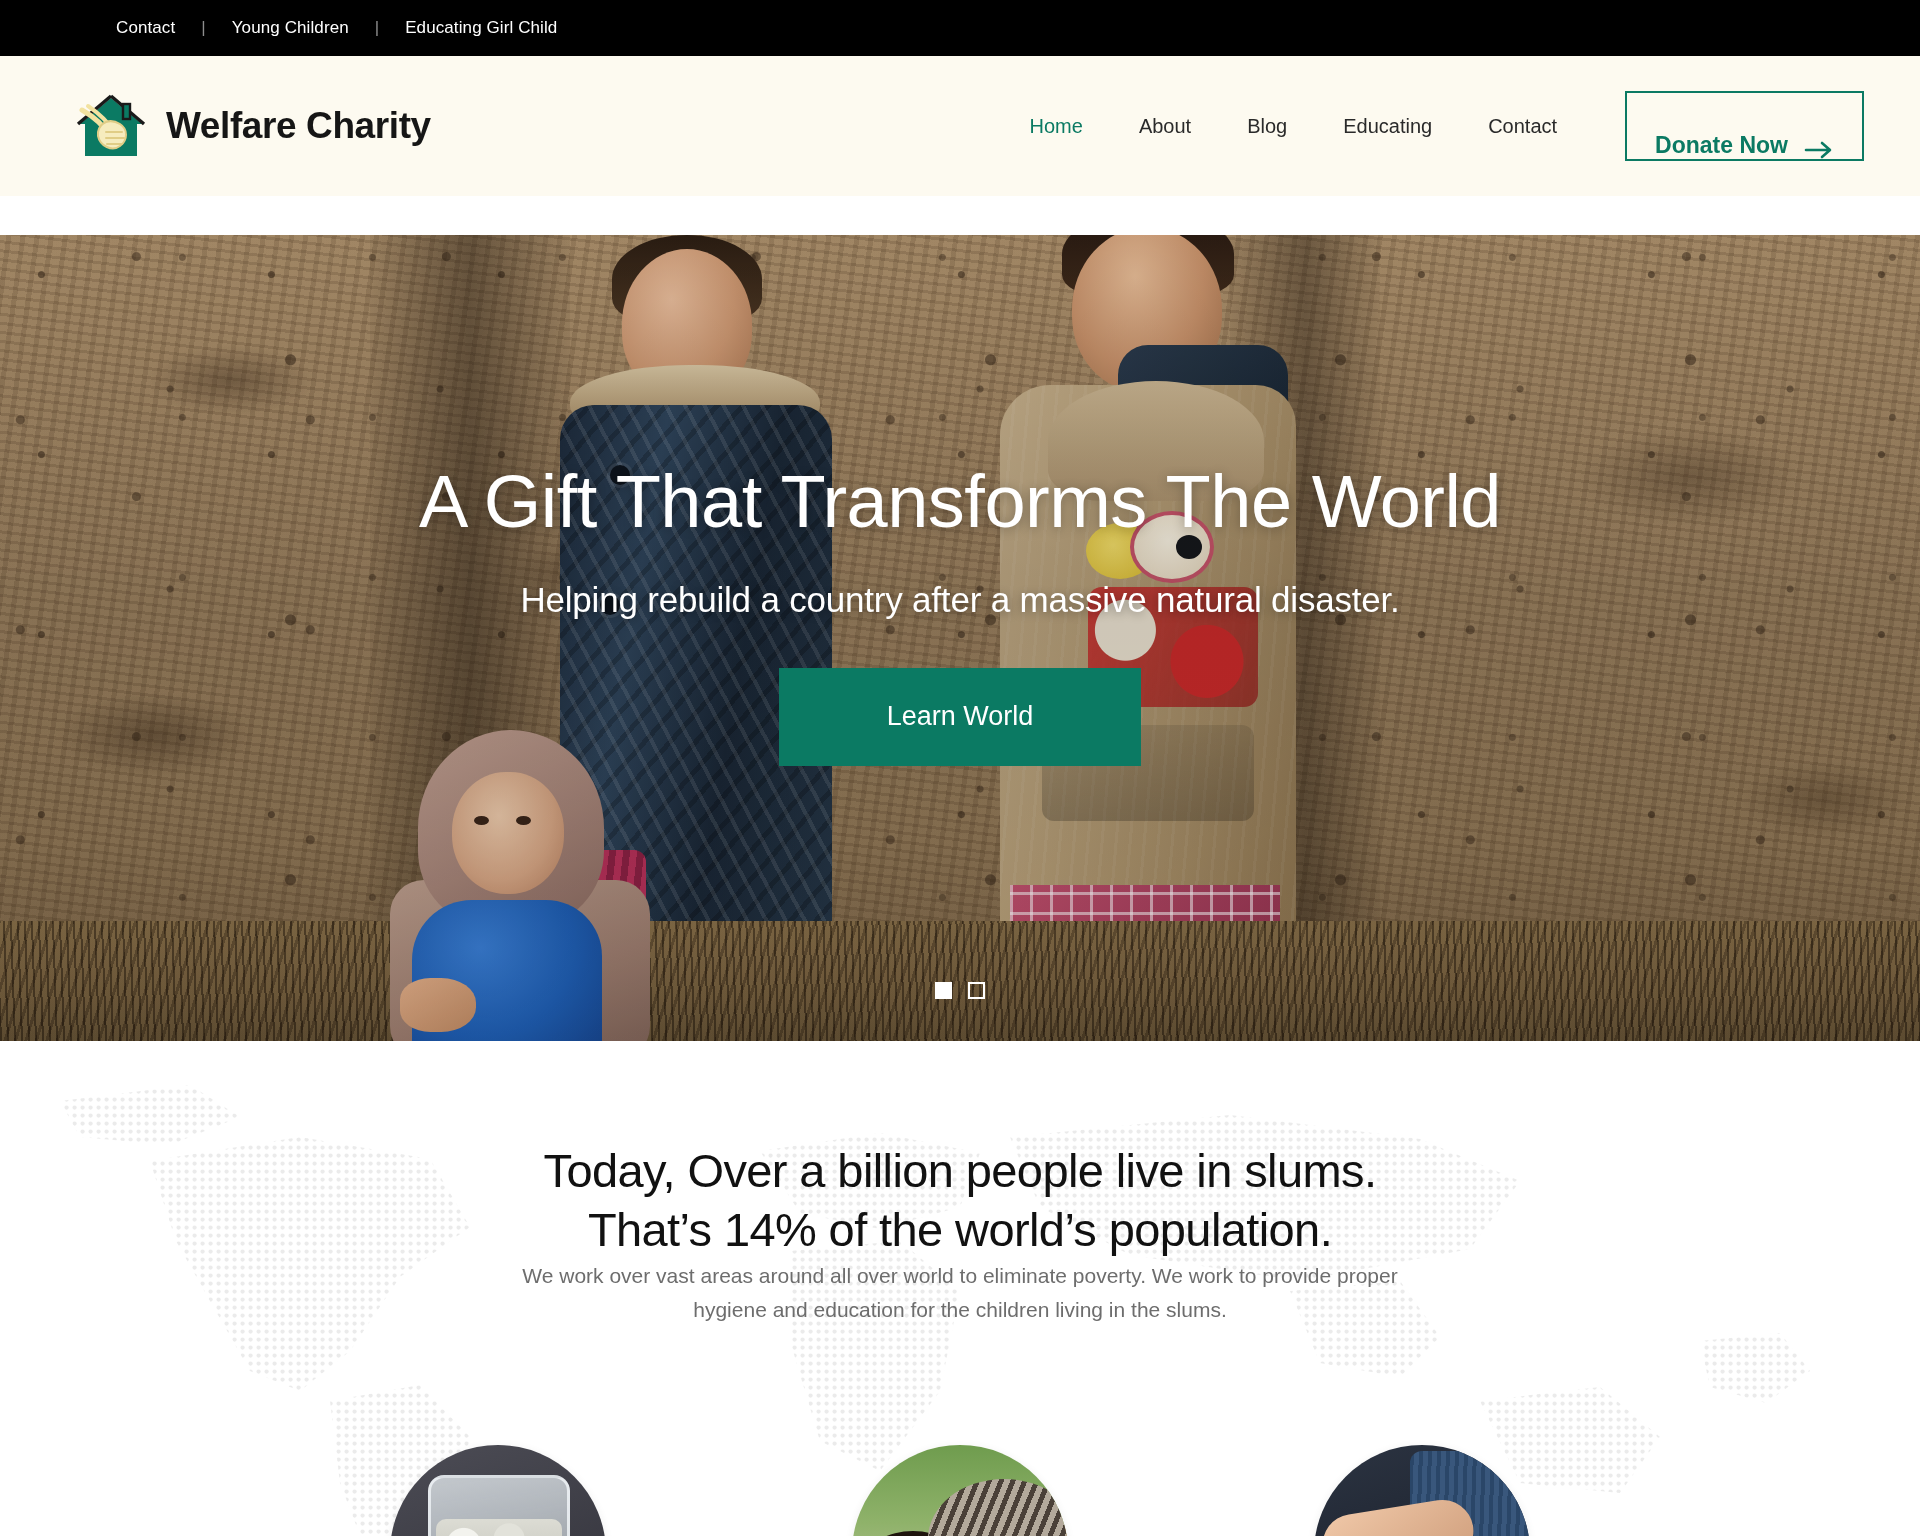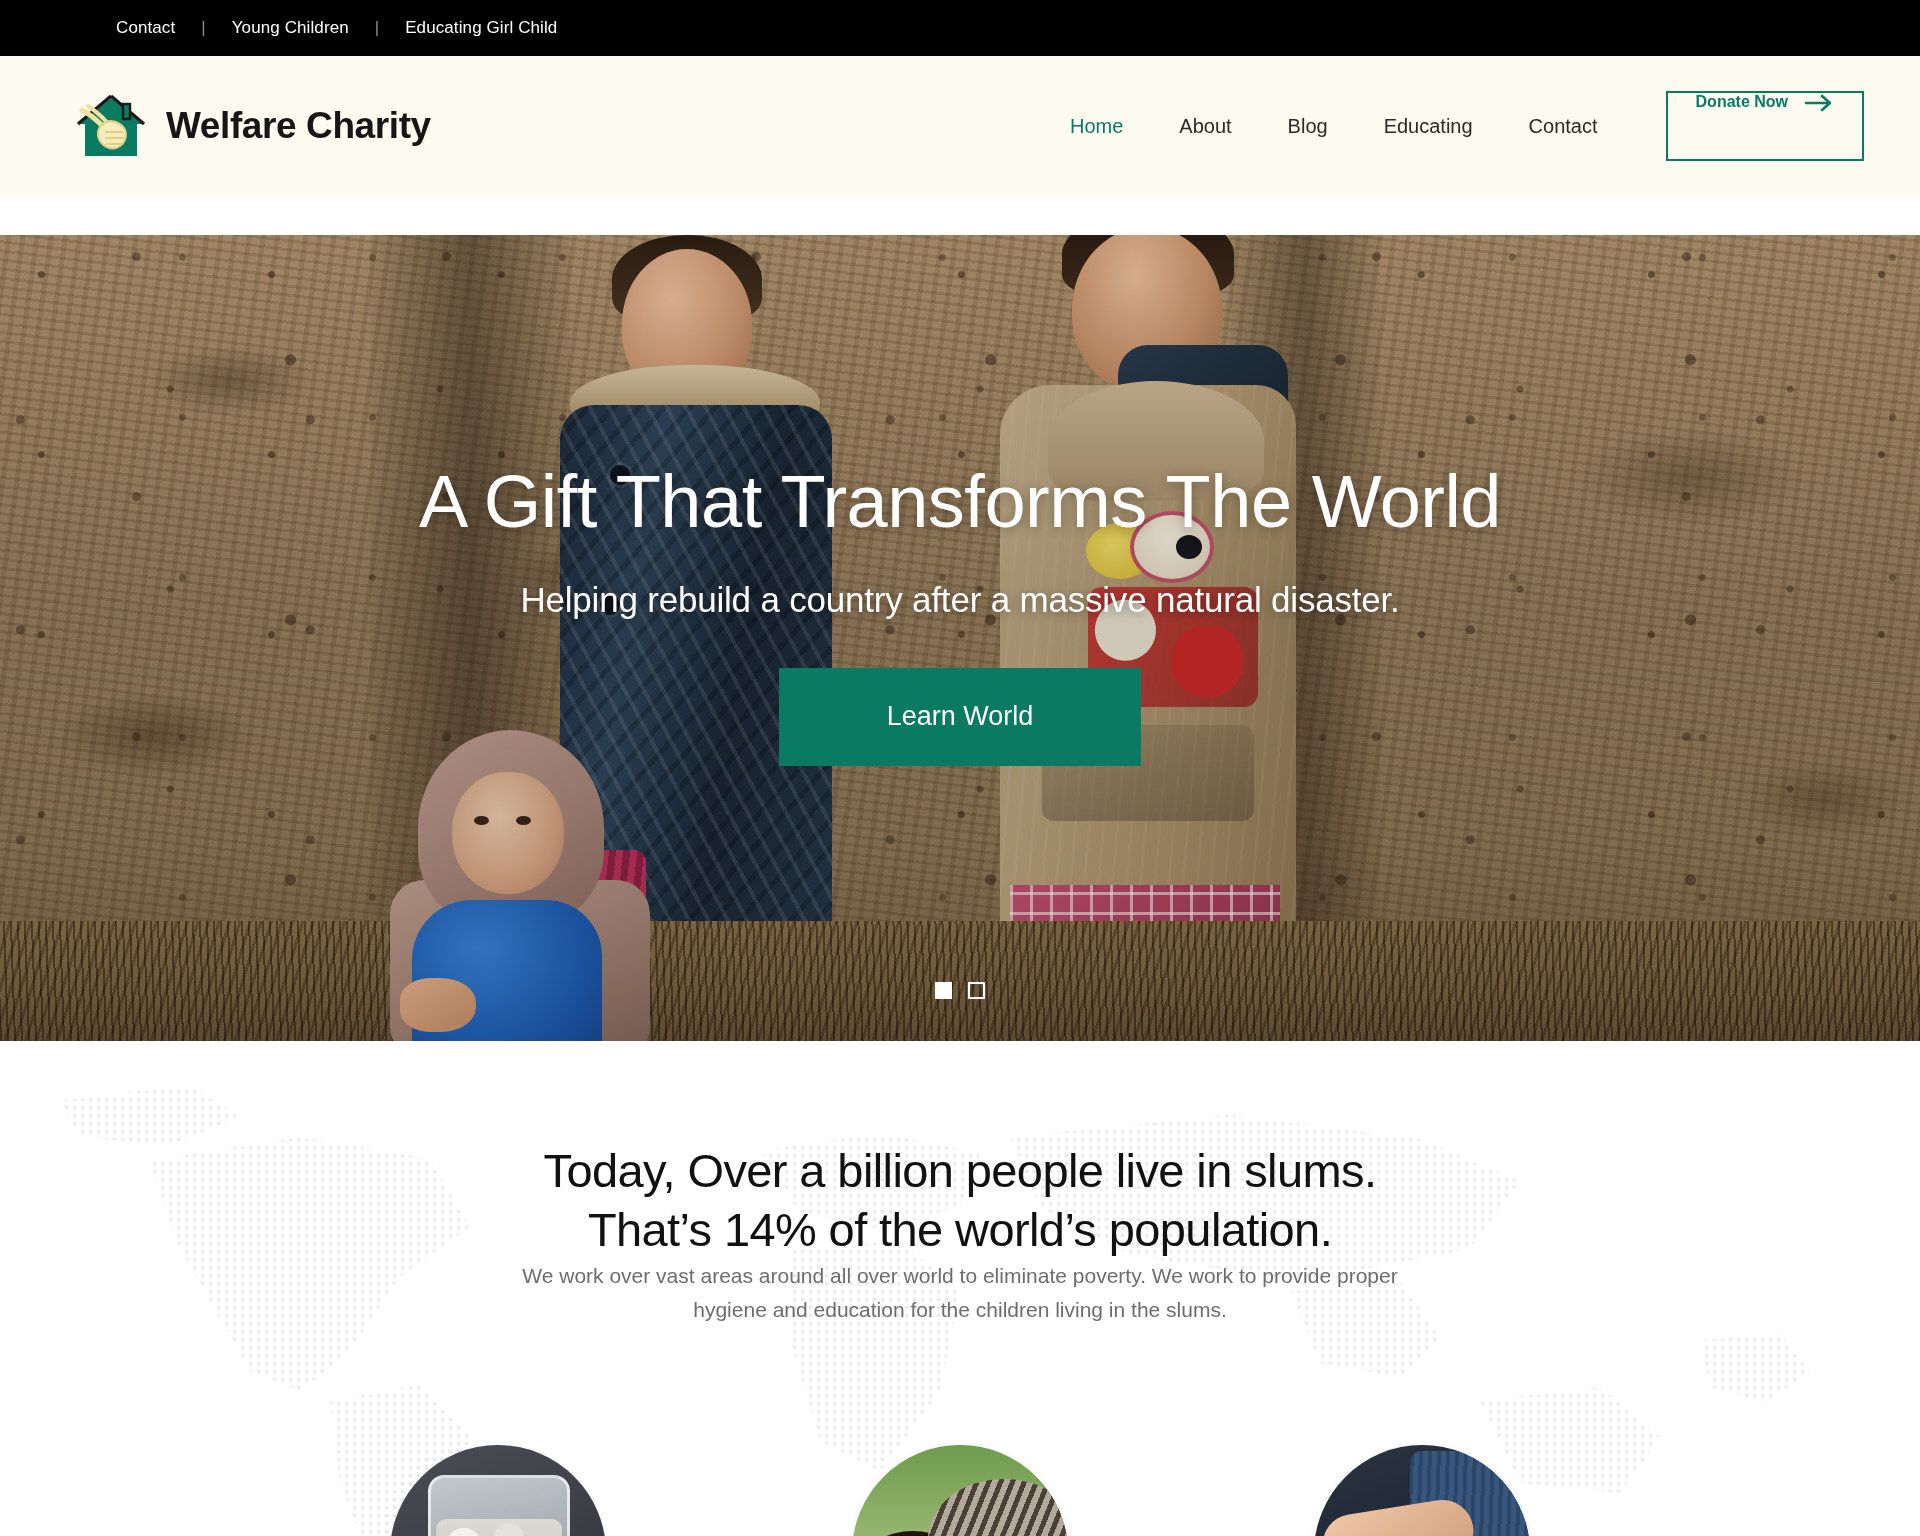--- a/index.html
+++ b/index.html
@@ -70,27 +70,27 @@
     padding: 0 28px;
     white-space: nowrap;
     cursor: pointer;
   }
   .nav-item.active { color: #0b7a63; }
   .donate-btn {
     margin-left: 40px;
     border: 2px solid #0b7a63;
     background: transparent;
     color: #0b7a63;
-    font-size: 16px;
+    font-size: 23px;
     font-weight: bold;
     font-family: "Liberation Sans", sans-serif;
     height: 70px;
     padding: 0 28px;
     display: flex;
-    align-items: flex-start;
+    align-items: flex-end;
     gap: 16px;
     cursor: pointer;
     white-space: nowrap;
   }
   .donate-arrow { width: 30px; height: 20px; flex: none; }
 
   
   .hero {
     position: relative;
     height: 806px;

